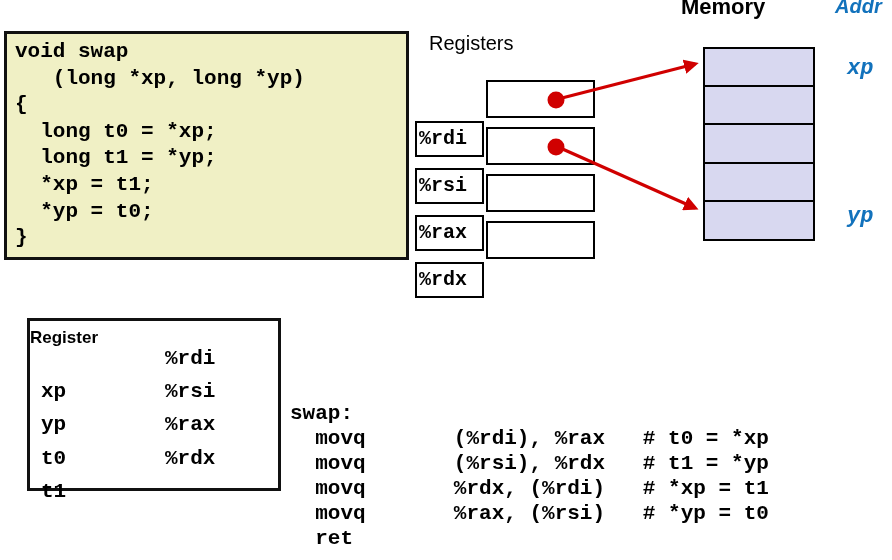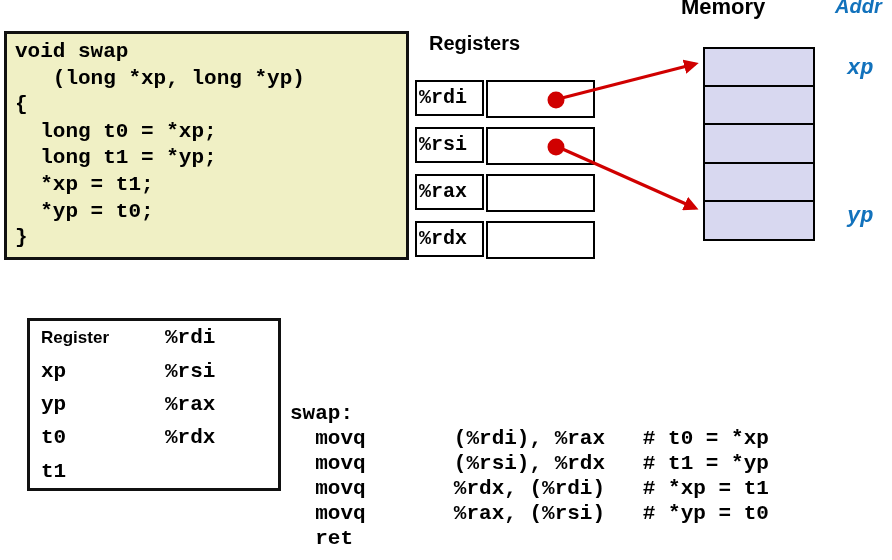--- a/index.html
+++ b/index.html
@@ -2,35 +2,35 @@
 <html><head>
 <meta charset="utf-8">
 <style>
   html,body{margin:0;padding:0;}
   body{
     width:892px;height:560px;position:relative;overflow:hidden;
     background:#ffffff;
     font-family:"Liberation Sans",sans-serif;
     -webkit-font-smoothing:antialiased;
   }
-  .mono{font-family:"Liberation Mono","DejaVu Sans Mono",monospace;font-weight:bold;color:#000;}
+  .mono{font-family:"Liberation Mono","DejaVu Sans Mono",monospace;font-weight:bold;color:#000;margin-top:41px;}
 
   
   .code-box{
     position:absolute;left:4px;top:31px;width:399px;height:223px;
     background:#F0F0C5;border:3px solid #111;
   }
   .code-box pre{
     margin:0;padding:5px 0 0 8px;
     font-family:"Liberation Mono","DejaVu Sans Mono",monospace;
     font-weight:bold;font-size:21px;line-height:26.6px;color:#000;white-space:pre;
   }
 
   
-  .registers-title{position:absolute;left:429px;top:32px;font-size:20px;font-weight:bold;color:#000;}
+  .registers-title{position:absolute;left:429px;top:32px;font-size:20px;font-weight:normal;color:#000;}
   .reg-list{position:absolute;left:415px;top:80px;width:180px;}
   .reg-row{position:relative;display:flex;gap:0;margin-bottom:9px;height:38px;}
   .reg-label{
     width:63px;height:32px;border:2px solid #000;background:#fff;
     font-size:20px;line-height:32px;padding-left:2px;
   }
   .reg-value{width:106px;height:34px;border:2px solid #000;background:#fff;margin-left:2px;}
 
   
   .memory-title{position:absolute;left:681px;top:-6px;font-size:22px;font-weight:bold;color:#000;}
@@ -48,21 +48,21 @@
   .xp-label{left:847px;top:56px;}
   .yp-label{left:847px;top:204px;}
 
   
   .map-table{
     position:absolute;left:27px;top:318px;width:248px;height:167px;
     border:3px solid #111;background:#fff;
     display:grid;grid-template-columns:124px 1fr;grid-auto-rows:33.4px;
     align-items:center;
   }
-  .map-table .hdr{font-size:17px;font-weight:bold;padding-left:11px;}
+  .map-table .hdr{font-size:17px;font-weight:bold;}
   .map-table .cell{font-size:21px;padding-left:11px;line-height:33px;}
 
   
   .asm pre{
     position:absolute;left:290px;top:401px;margin:0;
     font-family:"Liberation Mono","DejaVu Sans Mono",monospace;
     font-weight:bold;font-size:21px;line-height:25px;color:#000;white-space:pre;
   }
 
   

